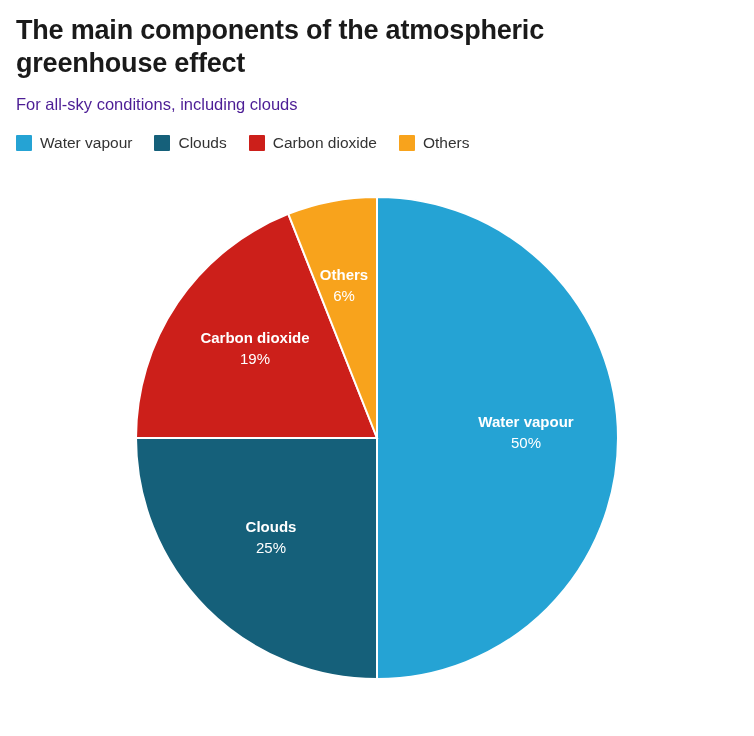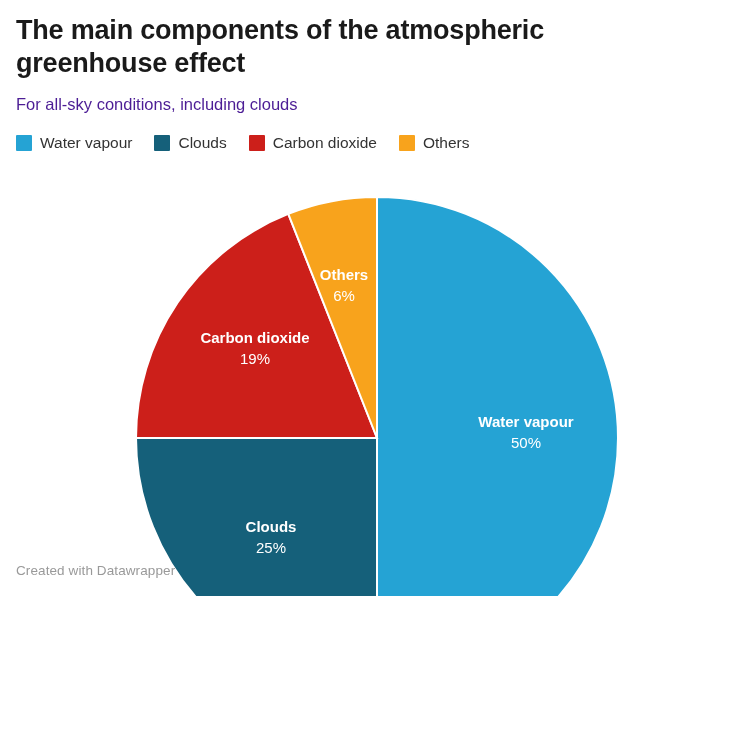--- a/index.html
+++ b/index.html
@@ -8,21 +8,21 @@
     padding: 0;
     background: #ffffff;
   }
   body {
     font-family: "Liberation Sans", sans-serif;
     -webkit-font-smoothing: antialiased;
   }
   #app {
     position: relative;
     width: 754px;
-    height: 596px;
+    height: 736px;
     background: #ffffff;
     overflow: hidden;
   }
 
   
   .header {
     position: absolute;
     left: 16px;
     top: 14px;
     width: 700px;
@@ -151,15 +151,14 @@
           <text x="271" y="532" text-anchor="middle" class="slice-label-name" fill="#ffffff">Clouds</text>
           <text x="271" y="553" text-anchor="middle" class="slice-label-value" fill="#ffffff">25%</text>
           <text x="255" y="343" text-anchor="middle" class="slice-label-name" fill="#ffffff">Carbon dioxide</text>
           <text x="255" y="364" text-anchor="middle" class="slice-label-value" fill="#ffffff">19%</text>
           <text x="344" y="280" text-anchor="middle" class="slice-label-name" fill="#ffffff">Others</text>
           <text x="344" y="301" text-anchor="middle" class="slice-label-value" fill="#ffffff">6%</text>
         </g>
     </svg>
   </div>
 
-  <div class="footer">Created with Datawrapper</div>
 
 </div>
 
 </body></html>

